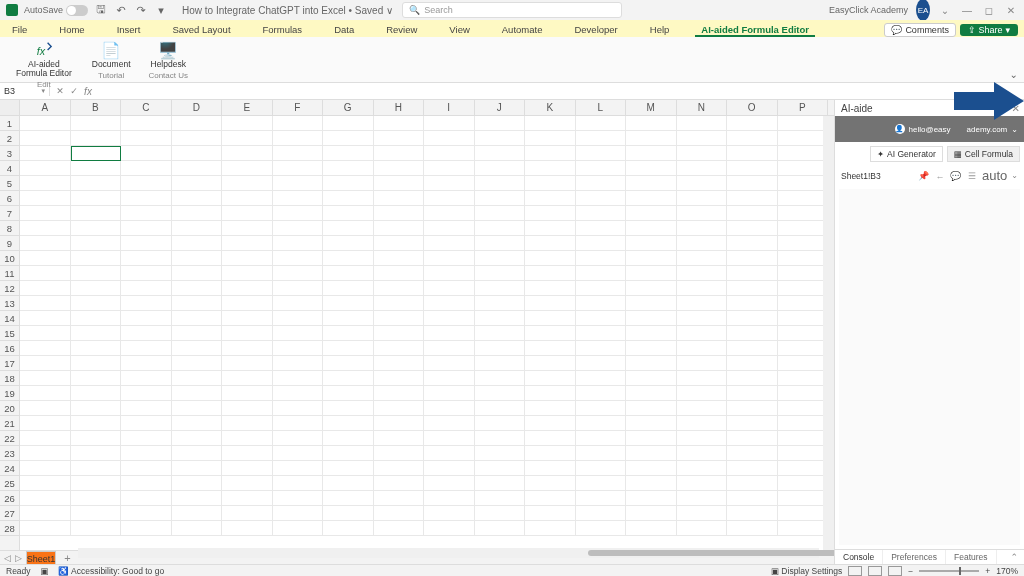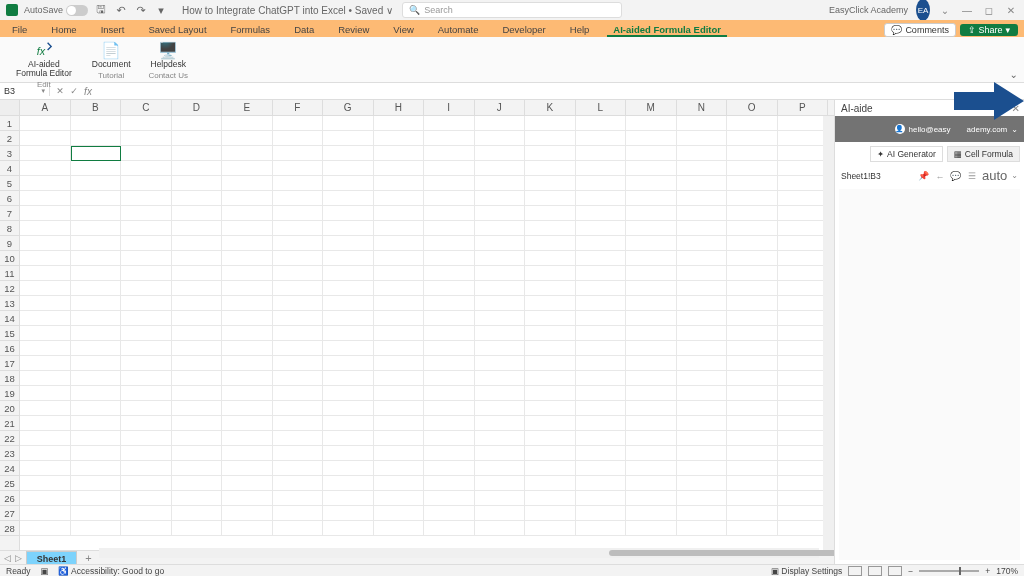--- a/index.html
+++ b/index.html
@@ -13,21 +13,21 @@
 .autosave-toggle::after { content:''; width:9px; height:9px; background:#fff; border-radius:50%; position:absolute; left:1px; top:1px; }
 .qat-icon { width:14px; height:14px; display:flex; align-items:center; justify-content:center; color:#666; font-size:11px; }
 .doc-title { font-size:10px; color:#666; margin-left:8px; }
 .search-box { position:absolute; left:50%; transform:translateX(-50%); width:220px; height:16px; background:#fff; border:1px solid #ddd; border-radius:3px; display:flex; align-items:center; padding:0 6px; gap:4px; font-size:9px; color:#999; }
 .title-right { margin-left:auto; display:flex; align-items:center; gap:8px; }
 .account { font-size:9px; color:#666; }
 .avatar { width:14px; height:22px; background:#1b4f8f; border-radius:50%; color:#fff; font-size:8px; display:flex; align-items:center; justify-content:center; }
 .win-btn { width:14px; height:14px; color:#888; font-size:10px; display:flex; align-items:center; justify-content:center; }
 
 
-.tabs { height:17px; background:#fdba74; display:flex; align-items:flex-end; padding:0 6px; gap:12px; position:relative; }
+.tabs { height:17px; background:#fef9c3; display:flex; align-items:flex-end; padding:0 6px; gap:20px; position:relative; }
 .tab { padding:0 6px; font-size:9.5px; color:#444; cursor:pointer; height:15px; line-height:15px; }
 .tab.active { color:#107c41; border-bottom:2px solid #107c41; font-weight:600; }
 .tabs-right { position:absolute; right:6px; display:flex; gap:4px; align-items:center; }
 .comments-btn { background:#fff; border:1px solid #ccc; border-radius:3px; padding:1px 6px; font-size:9px; display:flex; align-items:center; gap:3px; }
 .share-btn { background:#107c41; color:#fff; border-radius:3px; padding:1px 8px; font-size:9px; display:flex; align-items:center; gap:3px; }
 
 
 .ribbon { height:46px; background:#fafafa; border-bottom:1px solid #ddd; display:flex; padding:2px 6px; position:relative; }
 .ribbon-group { display:flex; flex-direction:column; align-items:center; padding:0 6px; border-right:0; }
 .ribbon-btn { display:flex; flex-direction:column; align-items:center; gap:1px; padding:2px 4px; }
@@ -57,21 +57,21 @@
 .row { height:15px; border-bottom:1px solid #e8e8e8; display:flex; }
 .cell { flex:0 0 50.5px; border-right:1px solid #e8e8e8; }
 .sel { border:1px solid #107c41; position:absolute; left:51px; top:30px; width:50px; height:15px; pointer-events:none; }
 .grid-vscroll { position:absolute; right:0; top:16px; bottom:0; width:11px; background:#f0f0f0; }
 .grid-hscroll { position:absolute; bottom:0; left:0; right:11px; height:10px; background:#f0f0f0; }
 .hthumb { position:absolute; left:510px; width:280px; height:6px; top:2px; background:#bdbdbd; border-radius:3px; }
 
 
 .sheettabs { position:absolute; bottom:12px; left:0; right:190px; height:14px; background:#f3f3f3; border-top:1px solid #ddd; display:flex; align-items:center; padding:0 4px; gap:4px; }
 .sheettabs .nav { font-size:9px; color:#888; }
-.sheet { background:#7dd3fc; border:1px solid #ccc; border-bottom:none; padding:0 10px; font-size:9px; font-weight:700; height:13px; line-height:14px; }
+.sheet { background:#f97316; border:1px solid #ccc; border-bottom:none; padding:0 0; font-size:9px; font-weight:400; height:13px; line-height:14px; }
 .addsheet { width:14px; text-align:center; font-size:11px; color:#888; }
 
 
 .status { position:absolute; bottom:0; left:0; right:0; height:12px; background:#f3f3f3; border-top:1px solid #ddd; display:flex; align-items:center; padding:0 6px; font-size:8.5px; color:#444; gap:10px; }
 .status-right { margin-left:auto; display:flex; align-items:center; gap:6px; }
 .view-btn { width:14px; height:10px; border:1px solid #999; }
 .zoom-slider { width:60px; height:2px; background:#aaa; position:relative; }
 .zoom-slider::before { content:''; width:2px; height:8px; background:#666; position:absolute; left:40px; top:-3px; }
 
 
@@ -810,19 +810,25 @@
   <div class="pane-toolbar">
     <span class="pane-ref">Sheet1!B3</span>
     <div class="pane-ticon">📌</div>
     <div class="pane-ticon">←</div>
     <div class="pane-ticon">💬</div>
     <div class="pane-ticon">☰</div>
     <span style="font-size:13px;color:#666">auto</span>
     <span style="font-size:8px;color:#888">⌄</span>
   </div>
   <div class="pane-body"></div>
+  <div class="pane-bottom-tabs">
+    <div class="pane-btab first">Console</div>
+    <div class="pane-btab">Preferences</div>
+    <div class="pane-btab">Features</div>
+    <div class="pane-collapse">⌃</div>
+  </div>
 </div>
 
 <div class="arrow">
   <svg viewBox="0 0 70 38">
       <polygon points="0,10 40,10 40,0 70,19 40,38 40,28 0,28" fill="#1b4f8f"></polygon>
     </svg>
 </div>
 
 </body></html>

